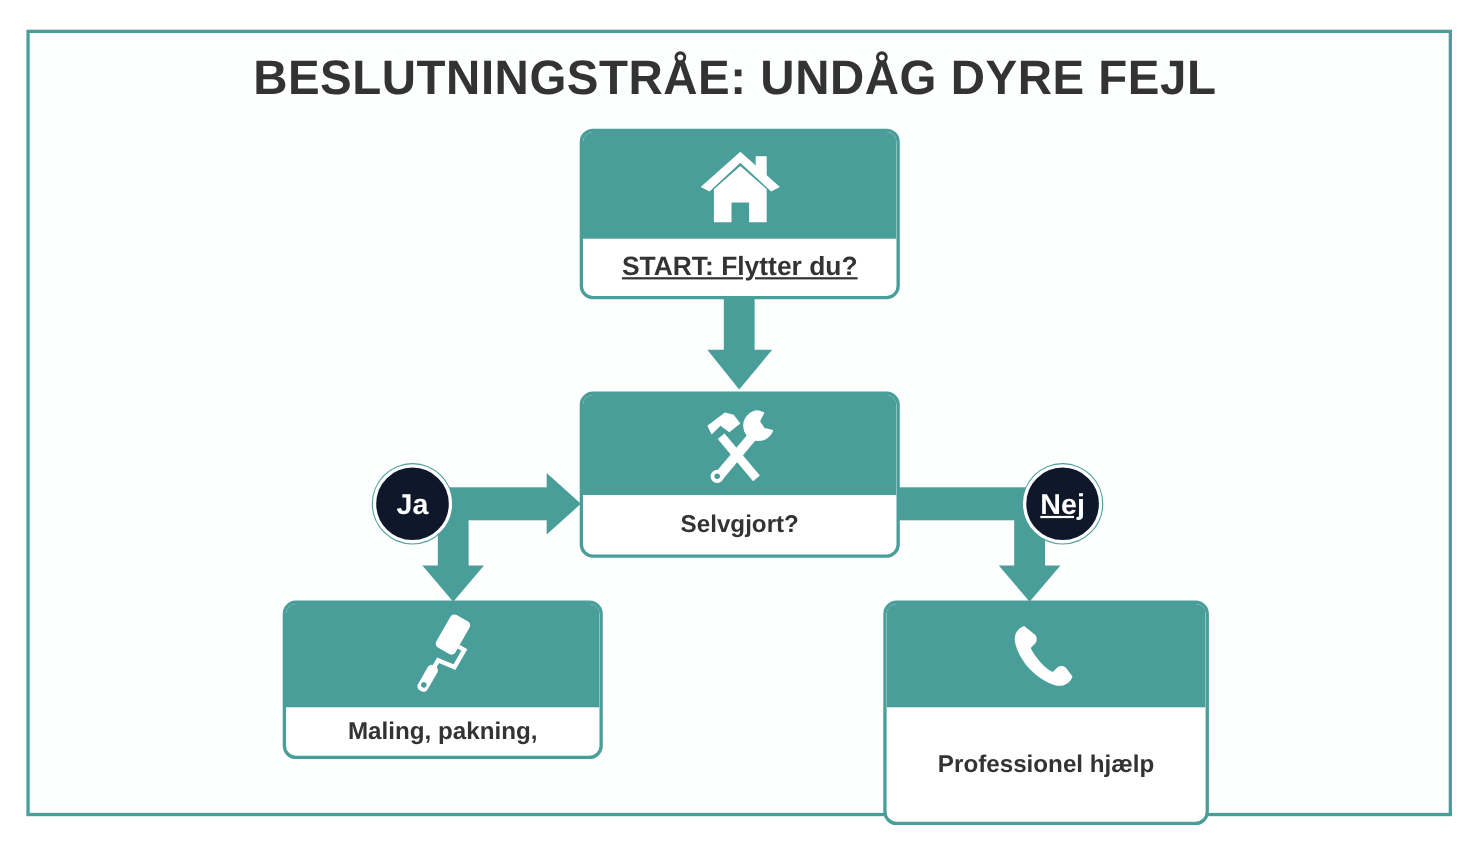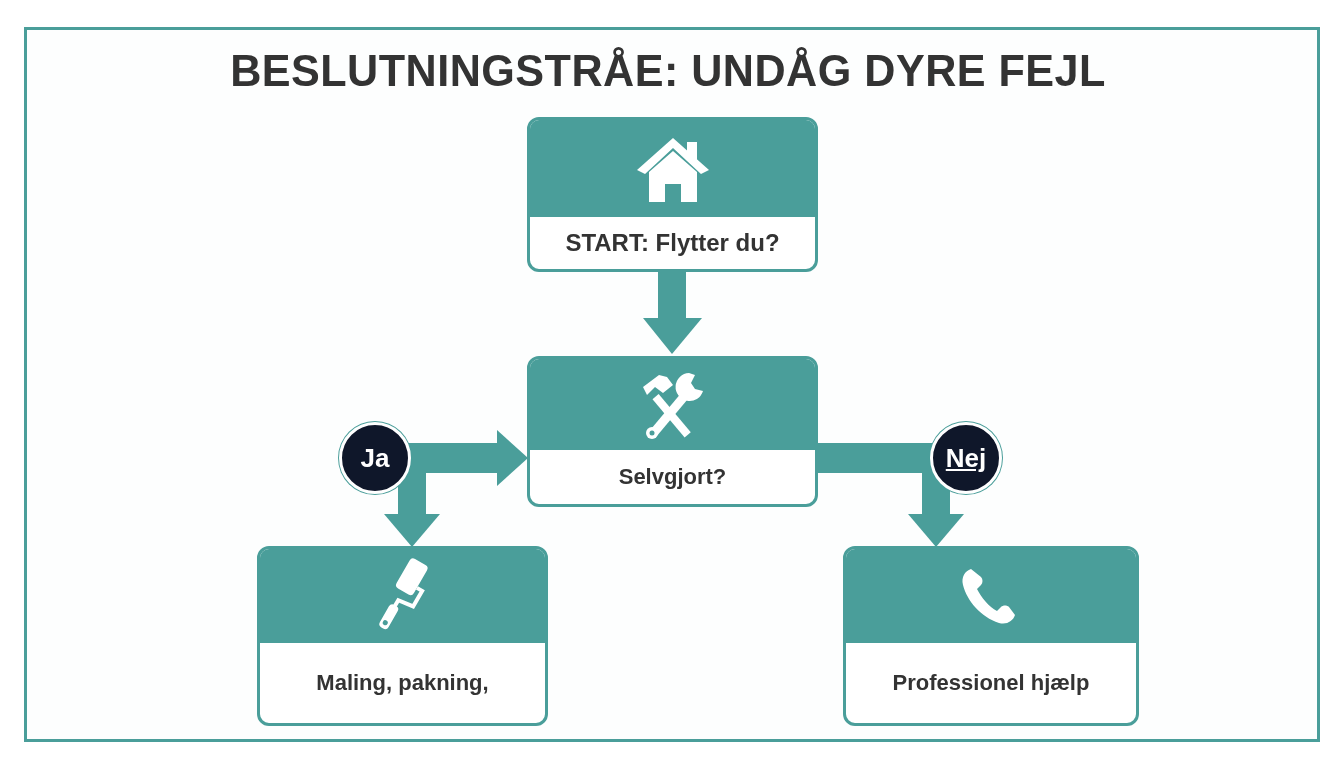--- a/index.html
+++ b/index.html
@@ -70,21 +70,21 @@
 </svg>
 
 <div class="node" style="left:527px; top:117px; width:291px; height:155px;">
   <div class="head" style="height:97px;">
     <svg width="80" height="70" viewBox="0 0 80 70">
       <polygon points="40,4 4,36 12,40 40,14 68,40 76,36" fill="#ffffff"></polygon>
       <rect x="54" y="8" width="10" height="18" fill="#ffffff"></rect>
       <path d="M16,38 L40,17 L64,38 L64,68 L48,68 L48,50 L32,50 L32,68 L16,68 Z" fill="#ffffff"></path>
     </svg>
   </div>
-  <div class="label" style="top:97px; font-size:24px;">START: Flytter du?</div>
+  <div class="label" style="top:97px; font-size:24px;text-decoration:underline;">START: Flytter du?</div>
 </div>
 
 <div class="node" style="left:527px; top:356px; width:291px; height:151px;">
   <div class="head" style="height:91px;">
     <svg width="80" height="72" viewBox="0 0 80 72">
 
       <g fill="#ffffff">
         <rect x="34" y="22" width="8" height="50" transform="rotate(-40 38 46)"></rect>
         <path d="M10,18 L26,6 L34,8 L40,16 L30,24 L22,18 L14,26 Z"></path>
       </g>
@@ -93,37 +93,37 @@
         <rect x="36" y="14" width="9" height="58" transform="rotate(40 40 40)"></rect>
         <path d="M56,4 a14,14 0 1,0 14,18 l-8,-2 l-4,-6 l4,-8 z"></path>
         <circle cx="19" cy="64" r="6"></circle>
       </g>
       <circle cx="19" cy="64" r="2.5" fill="#4a9e9a"></circle>
     </svg>
   </div>
   <div class="label" style="top:91px; font-size:22px;">Selvgjort?</div>
 </div>
 
-<div class="node" style="left:257px; top:546px; width:291px; height:180px;">
+<div class="node" style="left:257px; top:546px; width:291px; height:144px;">
   <div class="head" style="height:94px;">
     <svg width="80" height="80" viewBox="0 0 80 80">
       <g transform="rotate(30 40 40)">
         <rect x="28" y="2" width="20" height="34" rx="4" fill="#ffffff"></rect>
         <path d="M48,26 L54,26 L54,44 L38,46 L38,54" stroke="#ffffff" stroke-width="4" fill="none"></path>
         <rect x="33" y="52" width="10" height="26" rx="4" fill="#ffffff"></rect>
         <circle cx="38" cy="72" r="2.5" fill="#4a9e9a"></circle>
       </g>
     </svg>
   </div>
   <div class="label" style="top:94px; font-size:22px; flex-direction:column;">
     <span>Maling, pakning,</span>
   </div>
 </div>
 
-<div class="node" style="left:803px; top:546px; width:296px; height:180px;margin-left:40px;">
+<div class="node" style="left:803px; top:546px; width:296px; height:204px;">
   <div class="head" style="height:94px;">
     <svg width="80" height="70" viewBox="0 0 80 70">
       <path d="M20,8 C14,10 10,16 12,24 C16,40 30,56 48,62 C56,64 62,60 64,54 L58,46 C56,44 52,44 50,46 L46,50 C38,46 30,36 26,28 L30,24 C32,22 32,18 30,16 Z" fill="#ffffff"></path>
     </svg>
   </div>
   <div class="label" style="top:94px; font-size:22px; flex-direction:column;">
     <span>Professionel hjælp</span>
   </div>
 </div>
 

